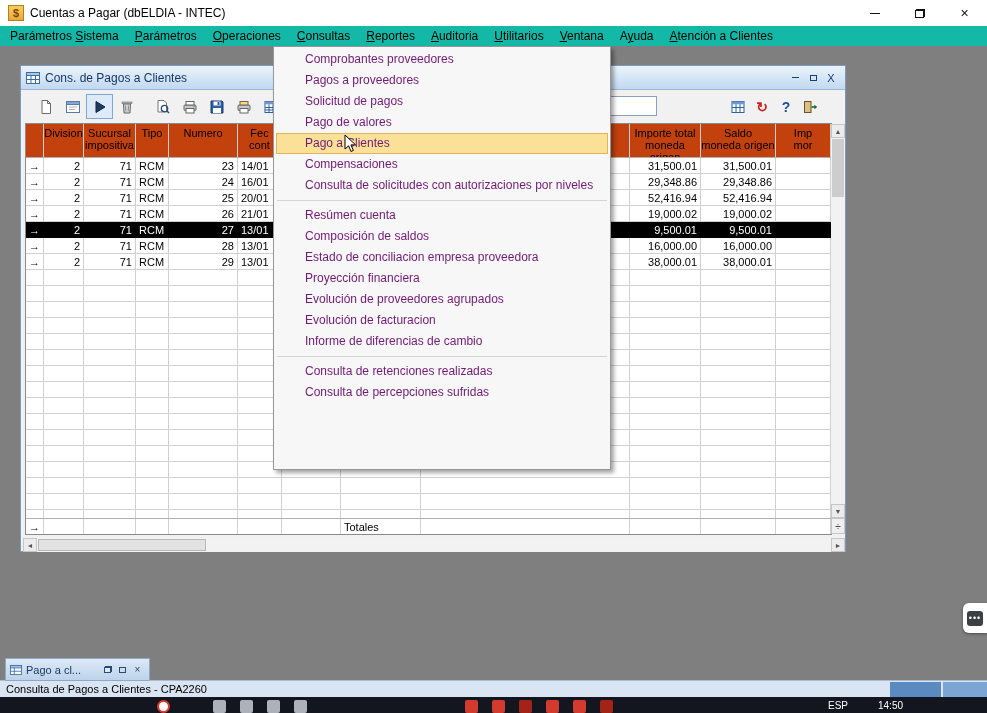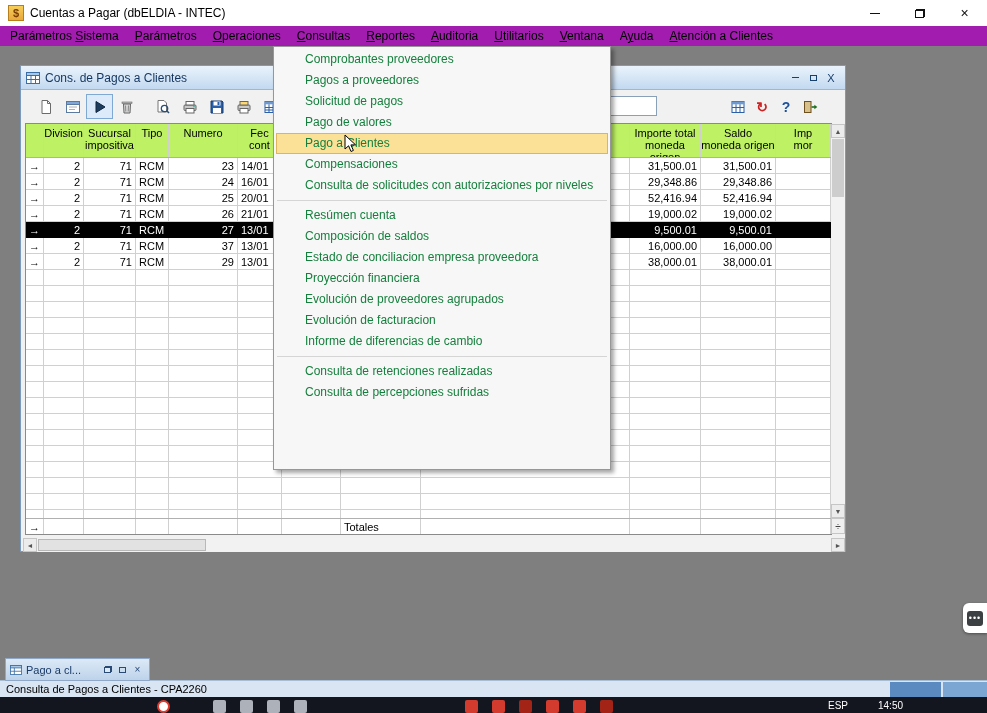--- a/index.html
+++ b/index.html
@@ -11,21 +11,21 @@
   .app-icon { width:16px; height:16px; margin:0 6px 0 8px; background:linear-gradient(#f7ce5a,#e8a93c); border:1px solid #b77f1c; color:#7a3c00; font-size:11px; font-weight:bold; display:flex; align-items:center; justify-content:center; }
   .title-text { font-size:12px; color:#000;text-align:right; }
   .win-controls { position:absolute; right:0; top:0; height:26px; display:flex; }
   .wbtn { width:45px; height:26px; display:flex; align-items:center; justify-content:center; font-size:14px; color:#111; }
   .g-min { width:10px; border-top:1px solid #111; }
   .g-restore { position:relative; width:10px; height:9px; }
   .g-restore:before { content:""; position:absolute; right:0; top:0; width:7px; height:6px; border:1px solid #111; }
   .g-restore:after { content:""; position:absolute; left:0; bottom:0; width:7px; height:6px; border:1px solid #111; background:#fff; }
 
   
-  .menubar { position:absolute; left:0; top:26px; width:987px; height:20px; background:#a21caf; display:flex; align-items:center; padding-left:2px; }
+  .menubar { position:absolute; left:0; top:26px; width:987px; height:20px; background:#14b8a6; display:flex; align-items:center; padding-left:2px; }
   .mitem { padding:0 8px; font-size:12px; line-height:20px; color:#000; white-space:nowrap; }
   .u { text-decoration:underline; }
 
   
   .desktop { position:absolute; left:0; top:46px; width:987px; height:634px; background:#7f7f7f; }
 
   
   .child { position:absolute; left:20px; top:65px; width:826px; height:487px; background:#f1f1f1; border:1px solid #7a9ac0; z-index:5; }
   .ctitle { position:absolute; left:0; top:0; right:0; height:24px; background:linear-gradient(#eaf3fc,#c2d9f0); border-bottom:1px solid #9ab8d8; display:flex; align-items:center; padding:0 5px; }
   .ctitle-text { font-size:12px; color:#13355f; margin-left:5px; flex:1; }
@@ -35,21 +35,21 @@
 
   .ctoolbar { position:absolute; left:1px; top:24px; right:1px; height:33px; background:#f1f1f1; display:flex; align-items:center; }
   .tbtn { width:27px; height:25px; display:flex; align-items:center; justify-content:center; border:1px solid transparent; }
   .tbtn.pressed { background:#dceafa; border:1px solid #7fa8d2; }
   .tb-input { position:absolute; left:545px; top:6px; width:90px; height:20px; border:1px solid #8aa0b8; font-size:11px; padding:0 3px; background:#fff; }
   .rbtn { position:absolute; top:5px; width:22px; height:23px; display:flex; align-items:center; justify-content:center; }
   .help-q { color:#1b4f9c; font-weight:bold; font-size:14px; }
   .refresh-g { color:#cc2222; font-weight:bold; font-size:14px; }
 
   
-  .gridbox { position:absolute; left:4px; top:57px; width:807px; height:412px; border:1px solid #8a8a8a; background:#bef264; }
+  .gridbox { position:absolute; left:4px; top:57px; width:807px; height:412px; border:1px solid #8a8a8a; background:#c2410c; }
   .ghead, .grow, .gtotals { display:grid; grid-template-columns:18px 40px 52px 33px 69px 44px 59px 80px 209px 71px 75px minmax(0,1fr); }
   .ghead { height:34px; border-bottom:1px solid #b0b0b0; }
   .hc { border-right:1px solid #d0d0d0; font-size:11px; line-height:12px; text-align:center; white-space:pre-line; padding-top:3px; overflow:hidden; color:#000; }
   .grows { height:360px; overflow:hidden; }
   .grow { height:16px; }
   .c { border-right:1px solid #d0d0d0; border-bottom:1px solid #d0d0d0; font-size:11px; display:flex; align-items:center; padding:0 3px; overflow:hidden; white-space:nowrap; background:#fff; color:#000; }
   .num { justify-content:flex-end; }
   .ctr { justify-content:center; padding:0; }
   .ind { font-weight:bold; font-size:11px; }
   .grow.sel .c { background:#000; color:#fff; border-color:#000; }
@@ -63,21 +63,21 @@
   .vthumb { position:absolute; left:1px; top:15px; width:12px; height:58px; background:#cdcdcd; }
   .vadj { position:absolute; left:810px; top:452px; width:14px; height:16px; background:#efefef; border:1px solid #c6c6c6; font-size:10px; color:#444; display:flex; align-items:center; justify-content:center; }
   .hscroll { position:absolute; left:2px; top:472px; width:822px; height:14px; background:#f2f2f2; }
   .hscroll .sarrow { position:absolute; top:0; }
   .hscroll .left { left:0; }
   .hscroll .right { right:0; }
   .hthumb { position:absolute; left:15px; top:1px; width:168px; height:12px; background:#e2e2e2; border:1px solid #b8b8b8; }
 
   
   .dropdown { position:absolute; left:273px; top:46px; width:338px; height:424px; background:#f7f7f7; border:1px solid #979797; box-shadow:3px 3px 4px rgba(0,0,0,.35); z-index:50; padding-top:2px; }
-  .ditem { height:21px; line-height:21px; padding-left:31px; font-size:12px; color:#15803d; white-space:nowrap; overflow:hidden; }
+  .ditem { height:21px; line-height:21px; padding-left:31px; font-size:12px; color:#701a75; white-space:nowrap; overflow:hidden; }
   .ditem.hl { background:#fbe197; outline:1px solid #e0b45c; outline-offset:-1px; margin:0 2px; padding-left:29px; }
   .dsep { height:1px; background:#d5d5d5; margin:4px 3px; }
   .cursor { position:absolute; left:70px; top:87px; z-index:60; }
 
   
   .minwin { position:absolute; left:5px; top:658px; width:145px; height:23px; background:linear-gradient(#dce9f7,#bdd3ea); border:1px solid #8fa8c8; display:flex; align-items:center; padding:0 4px; z-index:6; }
   .minwin-title { flex:1; font-size:11px; color:#1a3a66; margin-left:4px; white-space:nowrap; overflow:hidden; }
   .mbtn { width:15px; height:14px; display:flex; align-items:center; justify-content:center; color:#2a4a76; font-size:10px; }
   .mg-restore { position:relative; width:8px; height:7px; }
   .mg-restore:before { content:""; position:absolute; right:0; top:0; width:5px; height:4px; border:1px solid #2a4a76; }
@@ -339,21 +339,21 @@
             <div class="c"></div>
           <div class="c num">9,500.01</div>
           <div class="c num">9,500.01</div>
           <div class="c"></div>
         </div>
         <div class="grow">
           <div class="c ctr ind">→</div>
           <div class="c num">2</div>
           <div class="c num">71</div>
           <div class="c">RCM</div>
-          <div class="c num">37</div>
+          <div class="c num">28</div>
           <div class="c">13/01</div>
           <div class="c"></div>
             <div class="c"></div>
             <div class="c"></div>
           <div class="c num">16,000.00</div>
           <div class="c num">16,000.00</div>
           <div class="c"></div>
         </div>
         <div class="grow">
           <div class="c ctr ind">→</div>

